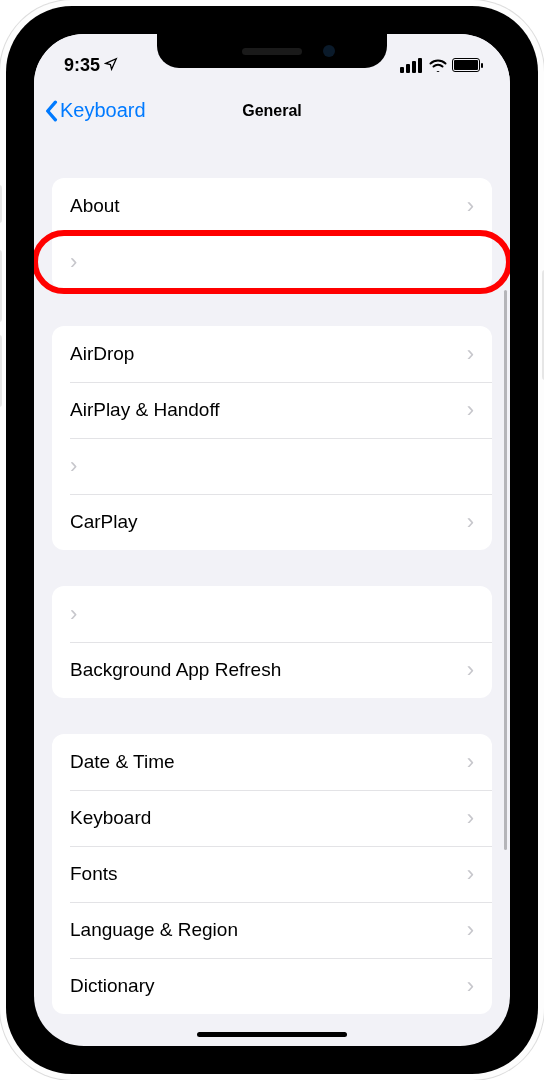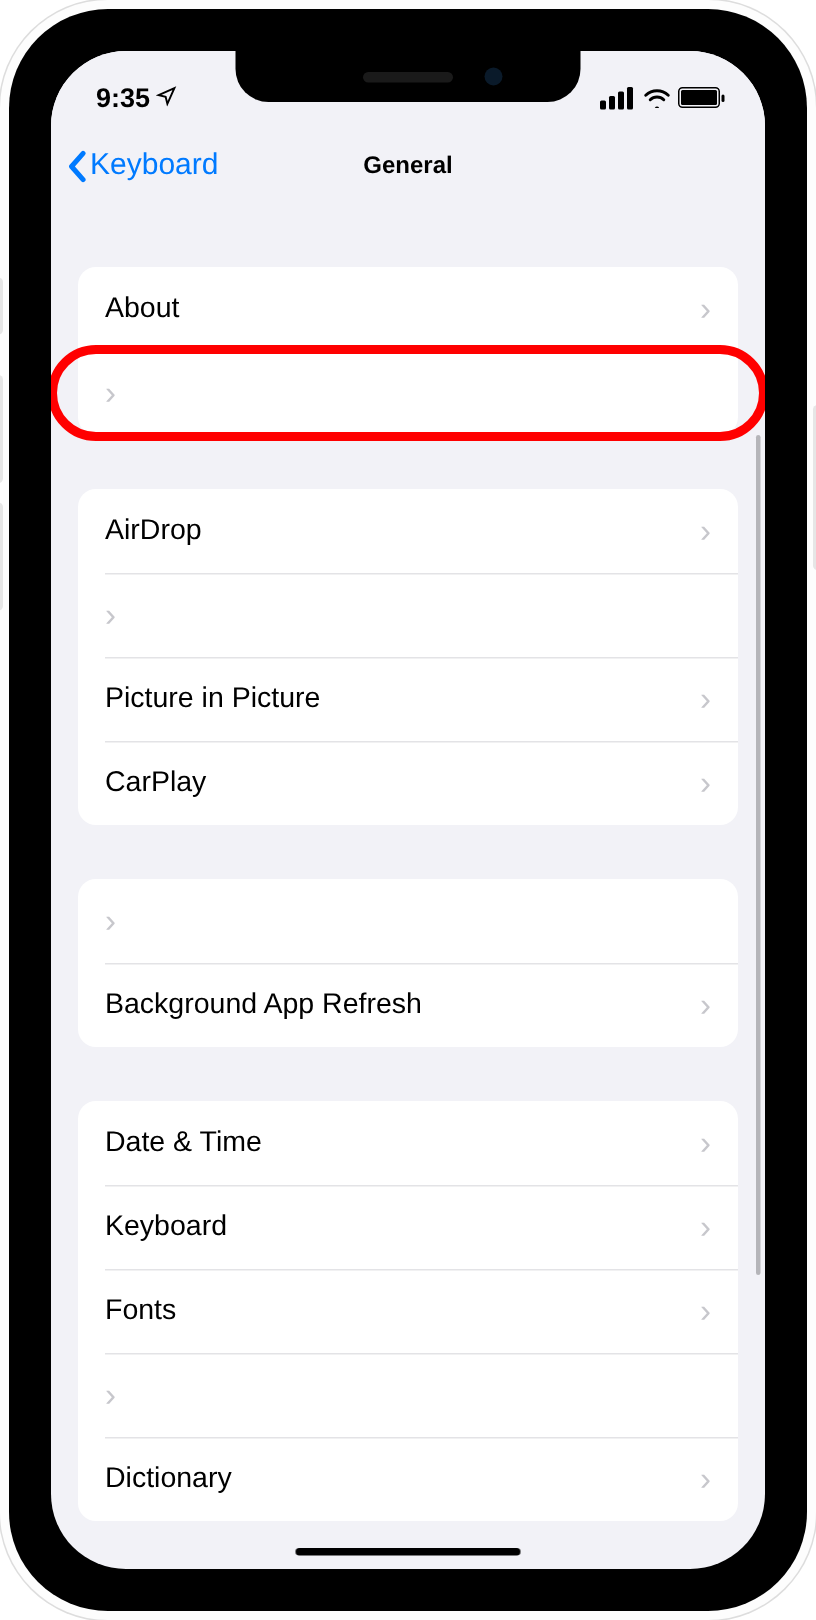--- a/index.html
+++ b/index.html
@@ -234,24 +234,24 @@
             <span class="chev">›</span>
           </div>
         </div>
 
         <div class="group">
           <div class="row">
             <span>AirDrop</span>
             <span class="chev">›</span>
           </div>
           <div class="row">
-            <span class="chev">›</span>
-          </div>
-          <div class="row">
-            <span>Picture in Picture</span>
+            <span>AirPlay &amp; Handoff</span>
+            <span class="chev">›</span>
+          </div>
+          <div class="row">
             <span class="chev">›</span>
           </div>
           <div class="row">
             <span>CarPlay</span>
             <span class="chev">›</span>
           </div>
         </div>
 
         <div class="group">
           <div class="row">
@@ -270,20 +270,21 @@
           </div>
           <div class="row">
             <span>Keyboard</span>
             <span class="chev">›</span>
           </div>
           <div class="row">
             <span>Fonts</span>
             <span class="chev">›</span>
           </div>
           <div class="row">
+            <span>Language &amp; Region</span>
             <span class="chev">›</span>
           </div>
           <div class="row">
             <span>Dictionary</span>
             <span class="chev">›</span>
           </div>
         </div>
 
         <div class="scroll-ind"></div>
 

